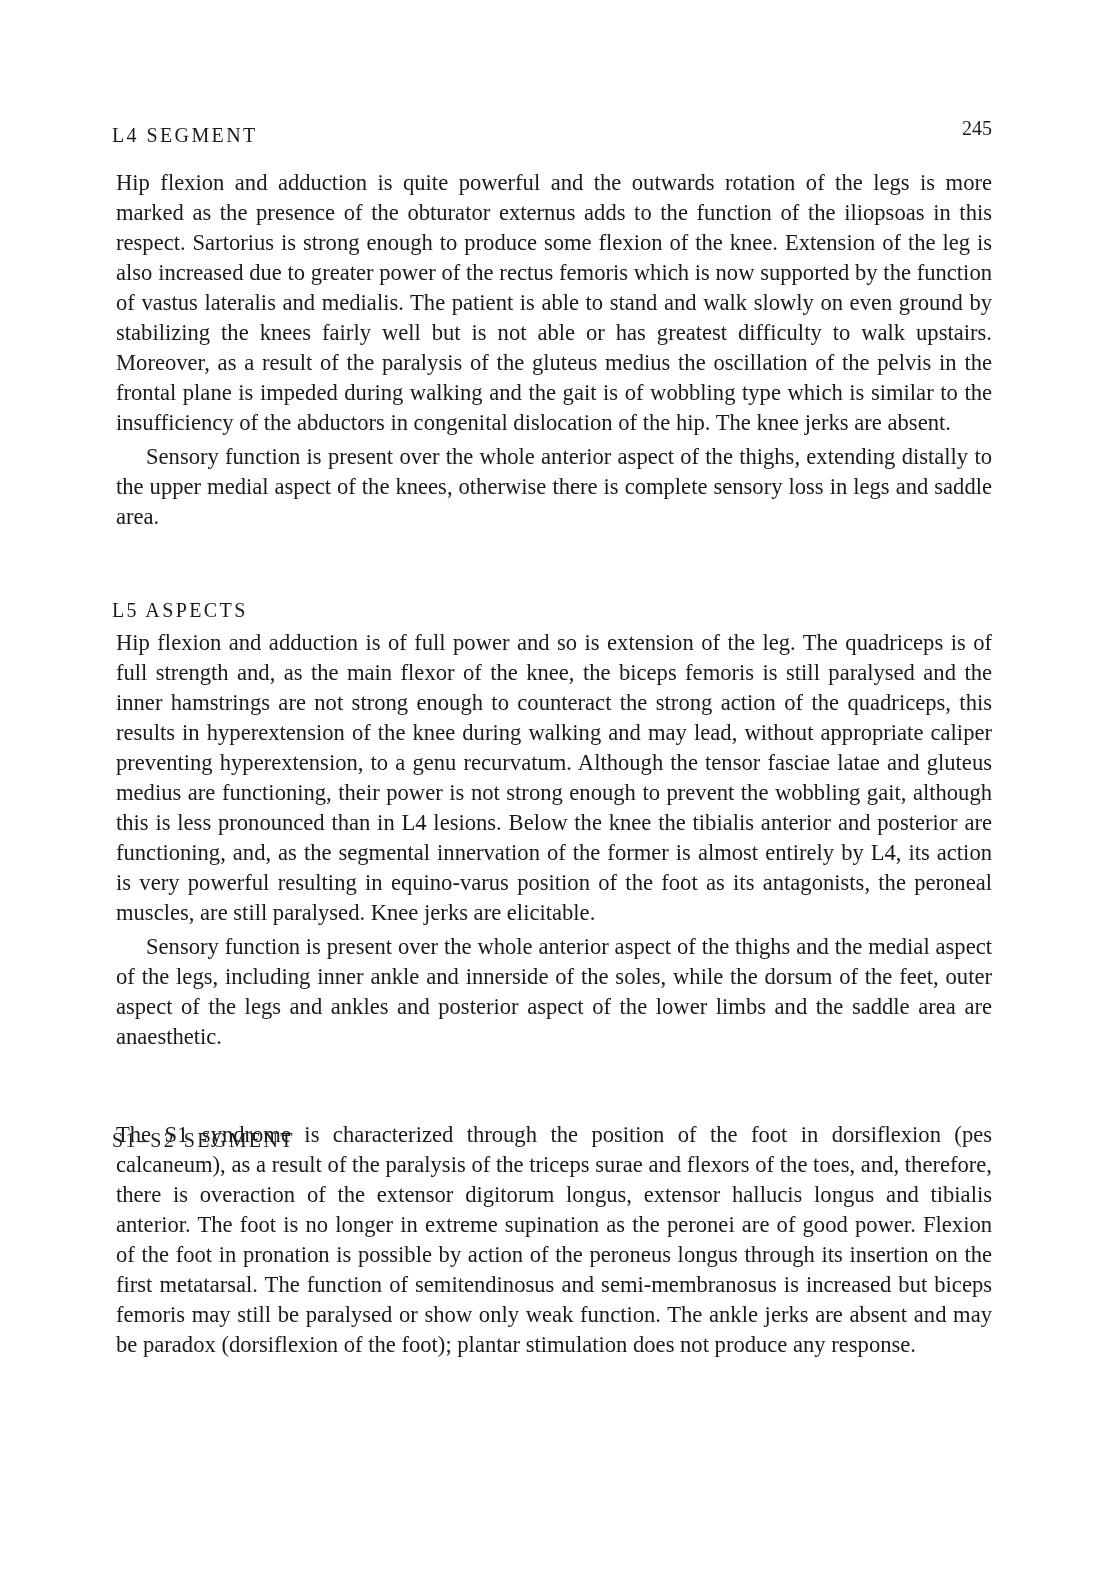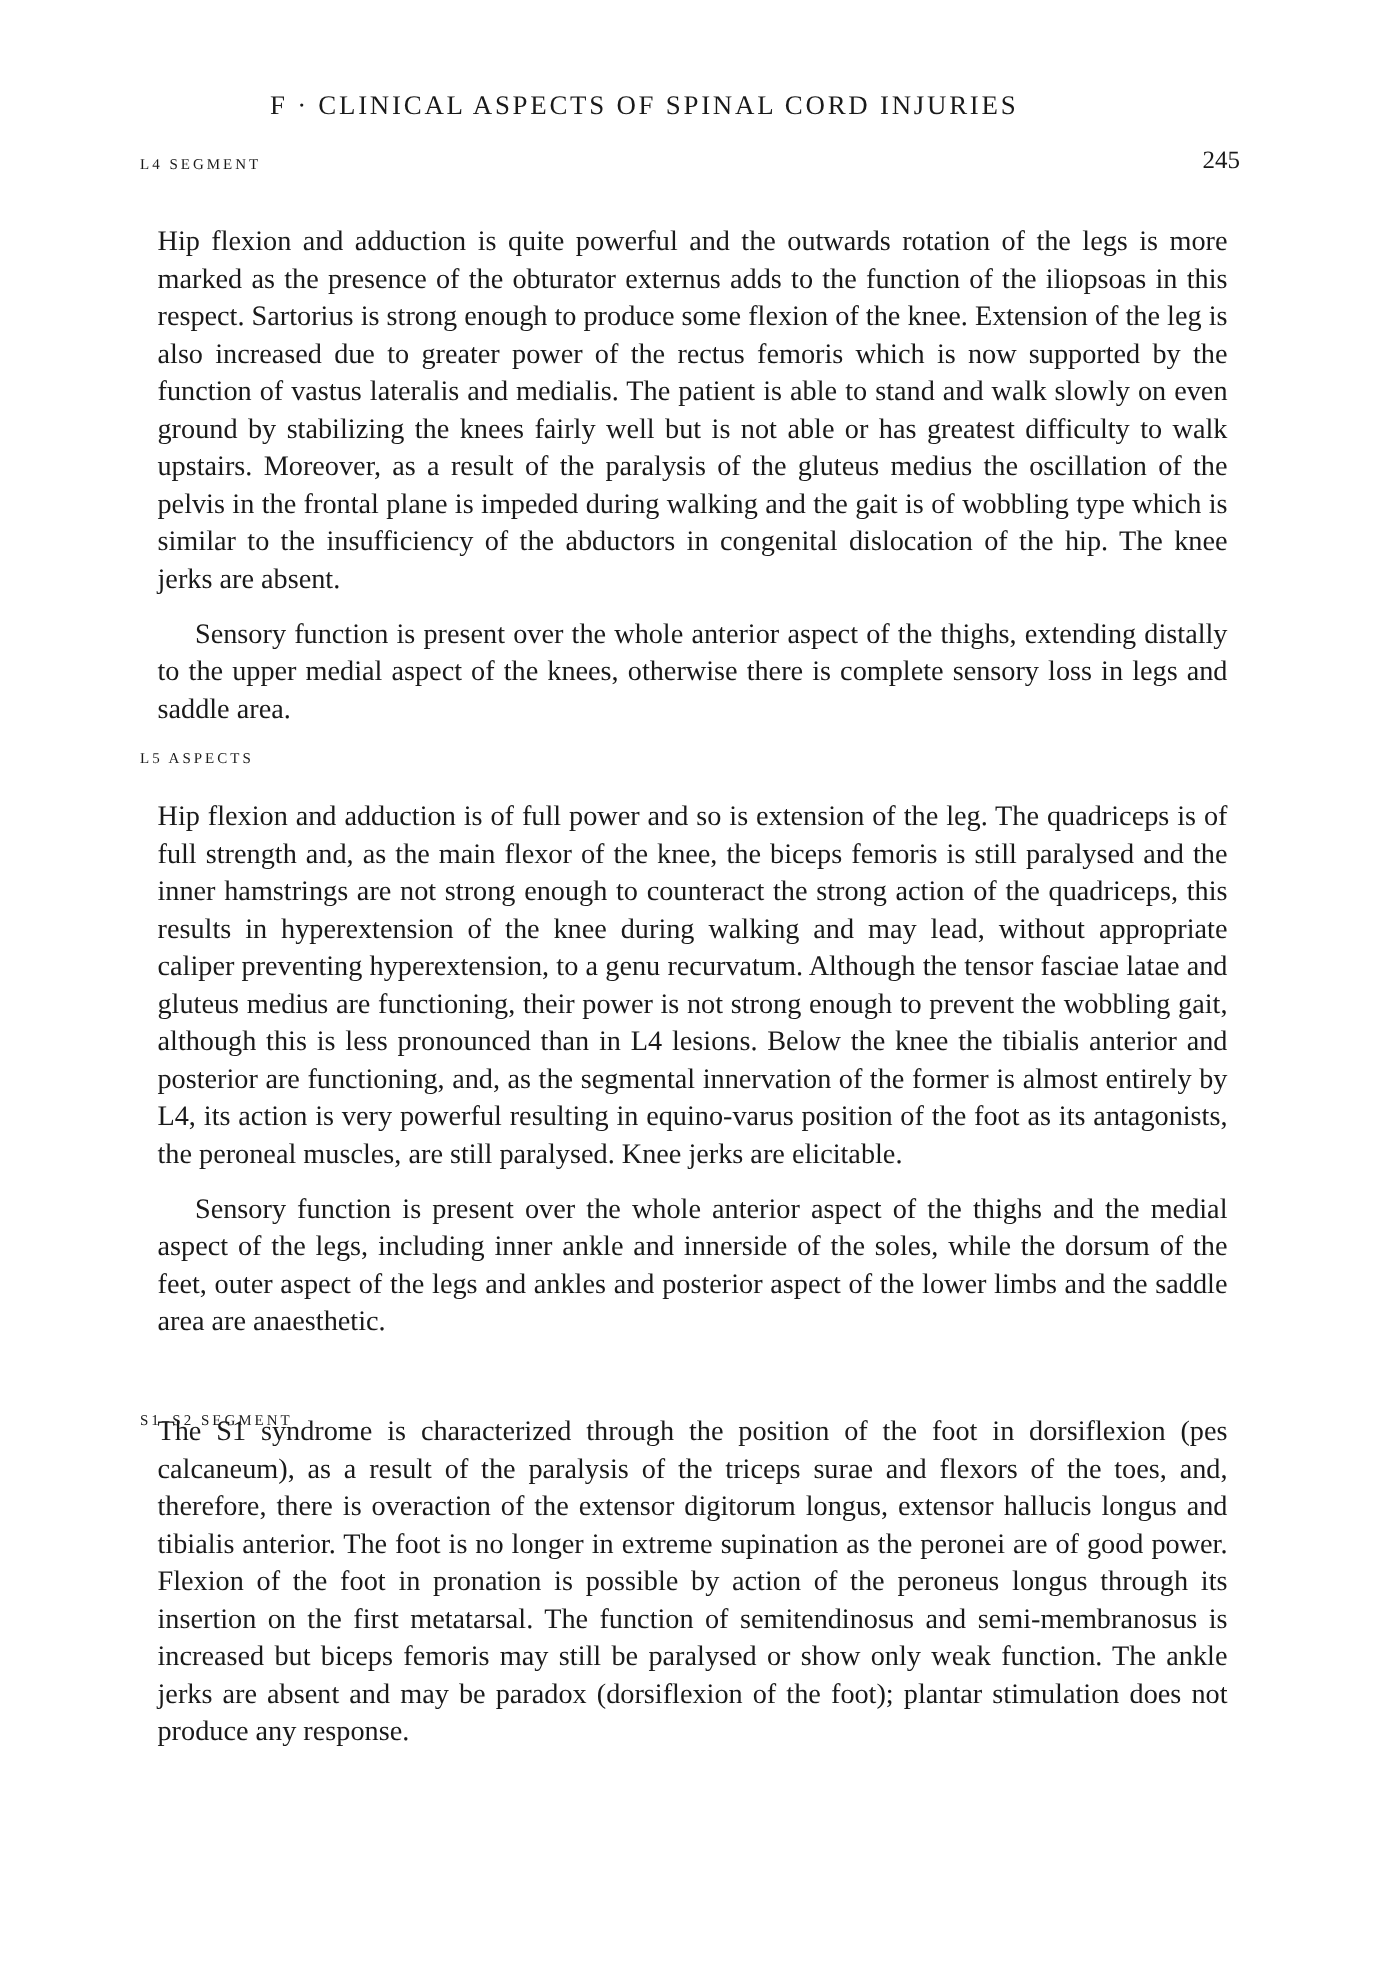--- a/index.html
+++ b/index.html
@@ -39,48 +39,47 @@
     .page-number {
       position: absolute;
       right: 4px;
       top: 1px;
       font-size: 20px;
       margin-top: 44px;
     }
     .section-heading {
       position: absolute;
       left: 0;
-      font-size: 12px;
+      font-size: 20px;
       letter-spacing: 2.4px;
       white-space: nowrap;
     }
     .body-block {
       position: absolute;
       left: 0;
       width: 884px;
     }
     .para {
-      margin: 14px;
+      margin: 4px;
       font-size: 22.6px;
       line-height: 30px;
       text-align: justify;
       text-align-last: left;
       hyphens: none;
     }
     .para.indent {
       text-indent: 30px;
     }
   </style>
 </head>
 <body>
 
 <div class="page">
 
   <div class="running-header">
-    <span class="running-title">F · CLINICAL ASPECTS OF SPINAL CORD INJURIES</span>
     <span class="page-number">245</span>
   </div>
 
   <div class="section-heading" style="top:124px;">L4 SEGMENT</div>
   <div class="body-block" style="top:164px;">
     <p class="para">Hip flexion and adduction is quite powerful and the outwards rotation of the legs is more marked as the presence of the obturator externus adds to the function of the iliopsoas in this respect. Sartorius is strong enough to produce some flexion of the knee. Extension of the leg is also increased due to greater power of the rectus femoris which is now supported by the function of vastus lateralis and medialis. The patient is able to stand and walk slowly on even ground by stabilizing the knees fairly well but is not able or has greatest difficulty to walk upstairs. Moreover, as a result of the paralysis of the gluteus medius the oscillation of the pelvis in the frontal plane is impeded during walking and the gait is of wobbling type which is similar to the insufficiency of the abductors in congenital dislocation of the hip. The knee jerks are absent.</p>
     <p class="para indent">Sensory function is present over the whole anterior aspect of the thighs, extending distally to the upper medial aspect of the knees, otherwise there is complete sensory loss in legs and saddle area.</p>
   </div>
 
   <div class="section-heading" style="top:599px;">L5 ASPECTS</div>

